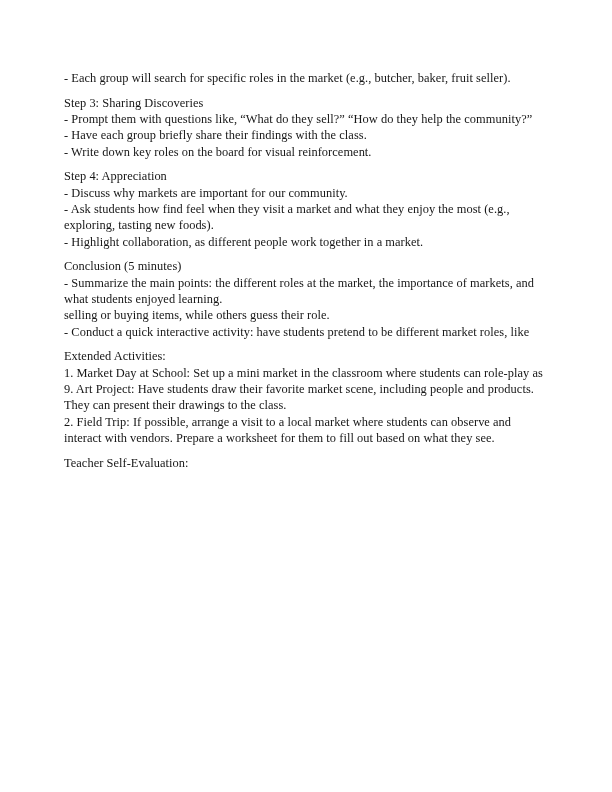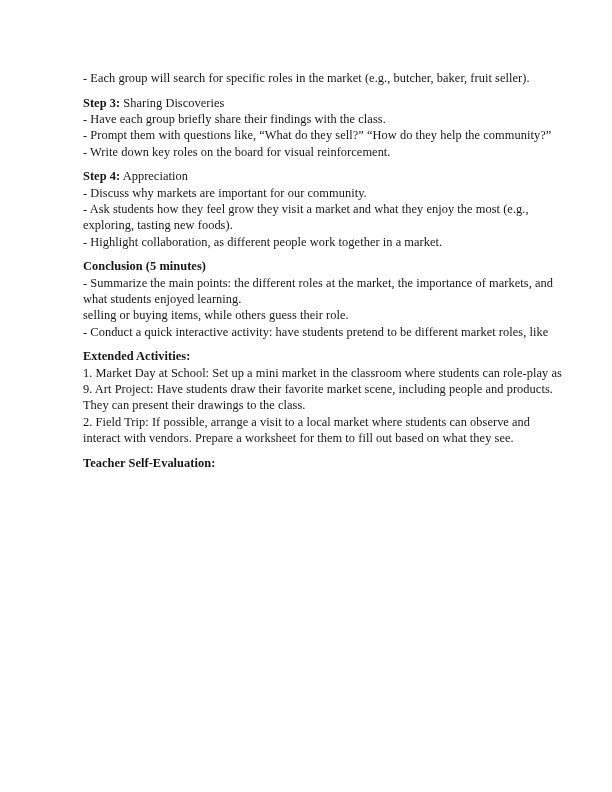--- a/index.html
+++ b/index.html
@@ -17,47 +17,46 @@
     overflow: hidden;
   }
   .doc-body {
     position: absolute;
     left: 64px;
     top: 70px;
     right: 58px;
     color: #161616;
     font-size: 12.4px;
     line-height: 16.3px;
-    margin-left: 19px;
   }
   .block + .block { margin-top: 8.5px; }
   .line {
     white-space: nowrap;
     letter-spacing: 0.05px;
   }
-  .line strong { font-weight: bold; }
+  .line strong { font-weight: normal; }
 </style>
 </head>
 <body>
 
 <div class="page">
   <div class="doc-body">
       <div class="block">
         <div class="line">- Each group will search for specific roles in the market (e.g., butcher, baker, fruit seller).</div>
       </div>
       <div class="block">
         <div class="line"><strong>Step 3:</strong> Sharing Discoveries</div>
+        <div class="line">- Prompt them with questions like, “What do they sell?” “How do they help the community?”</div>
         <div class="line">- Have each group briefly share their findings with the class.</div>
-        <div class="line">- Prompt them with questions like, “What do they sell?” “How do they help the community?”</div>
         <div class="line">- Write down key roles on the board for visual reinforcement.</div>
       </div>
       <div class="block">
         <div class="line"><strong>Step 4:</strong> Appreciation</div>
         <div class="line">- Discuss why markets are important for our community.</div>
-        <div class="line">- Ask students how they feel grow they visit a market and what they enjoy the most (e.g.,</div>
+        <div class="line">- Ask students how find feel when they visit a market and what they enjoy the most (e.g.,</div>
         <div class="line">exploring, tasting new foods).</div>
         <div class="line">- Highlight collaboration, as different people work together in a market.</div>
       </div>
       <div class="block">
         <div class="line"><strong>Conclusion (5 minutes)</strong></div>
         <div class="line">- Summarize the main points: the different roles at the market, the importance of markets, and</div>
         <div class="line">what students enjoyed learning.</div>
         <div class="line">selling or buying items, while others guess their role.</div>
         <div class="line">- Conduct a quick interactive activity: have students pretend to be different market roles, like</div>
       </div>

